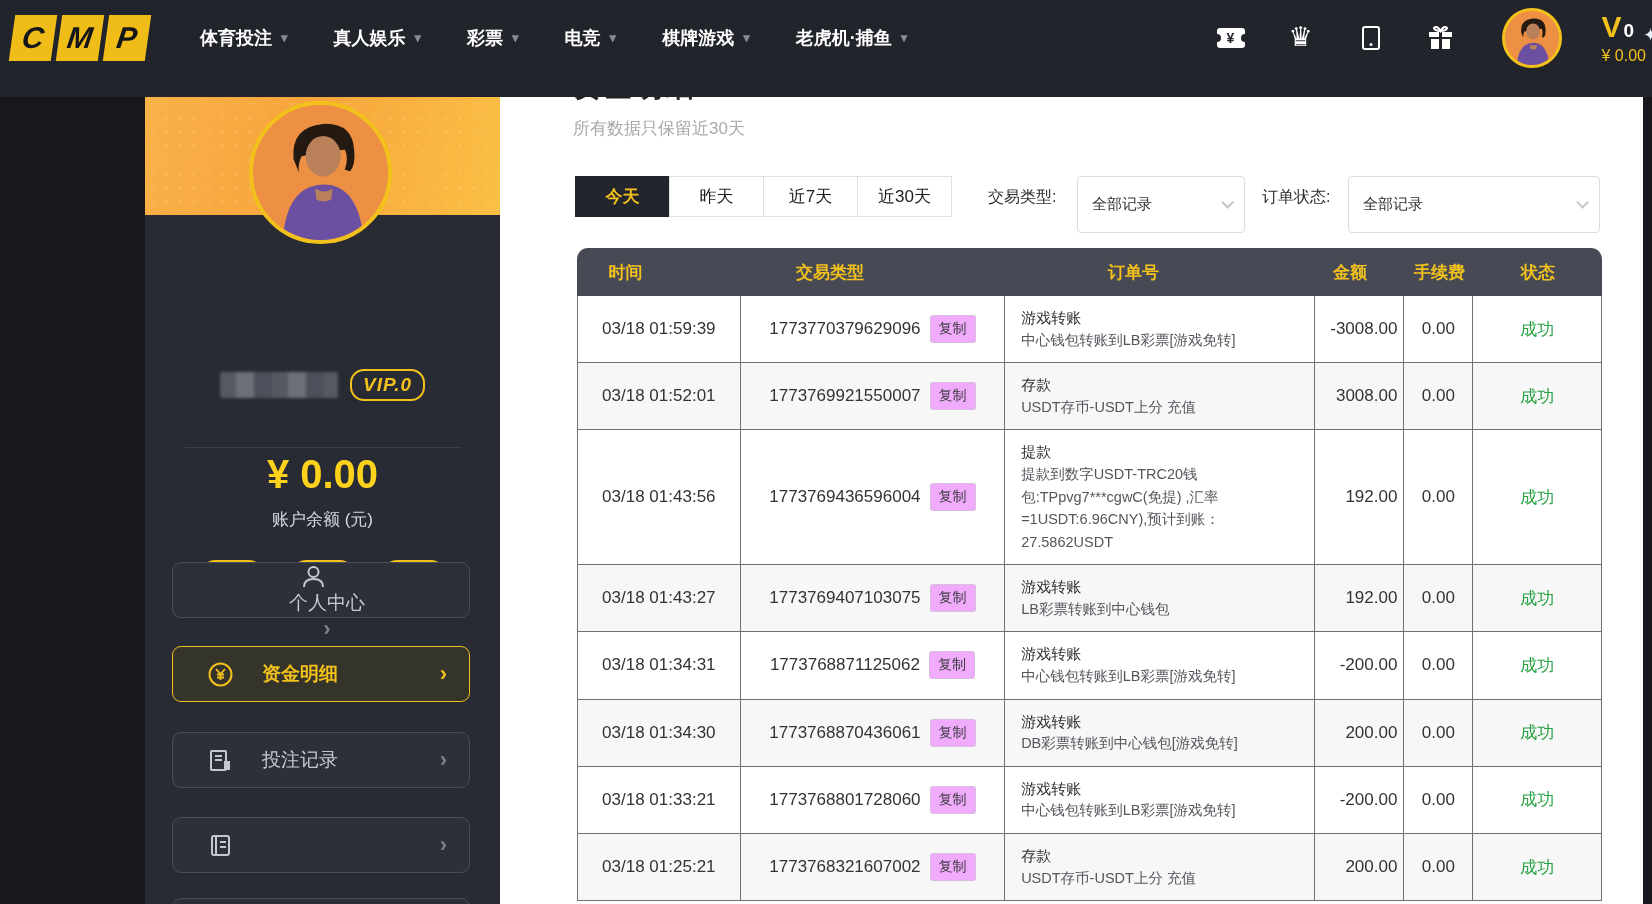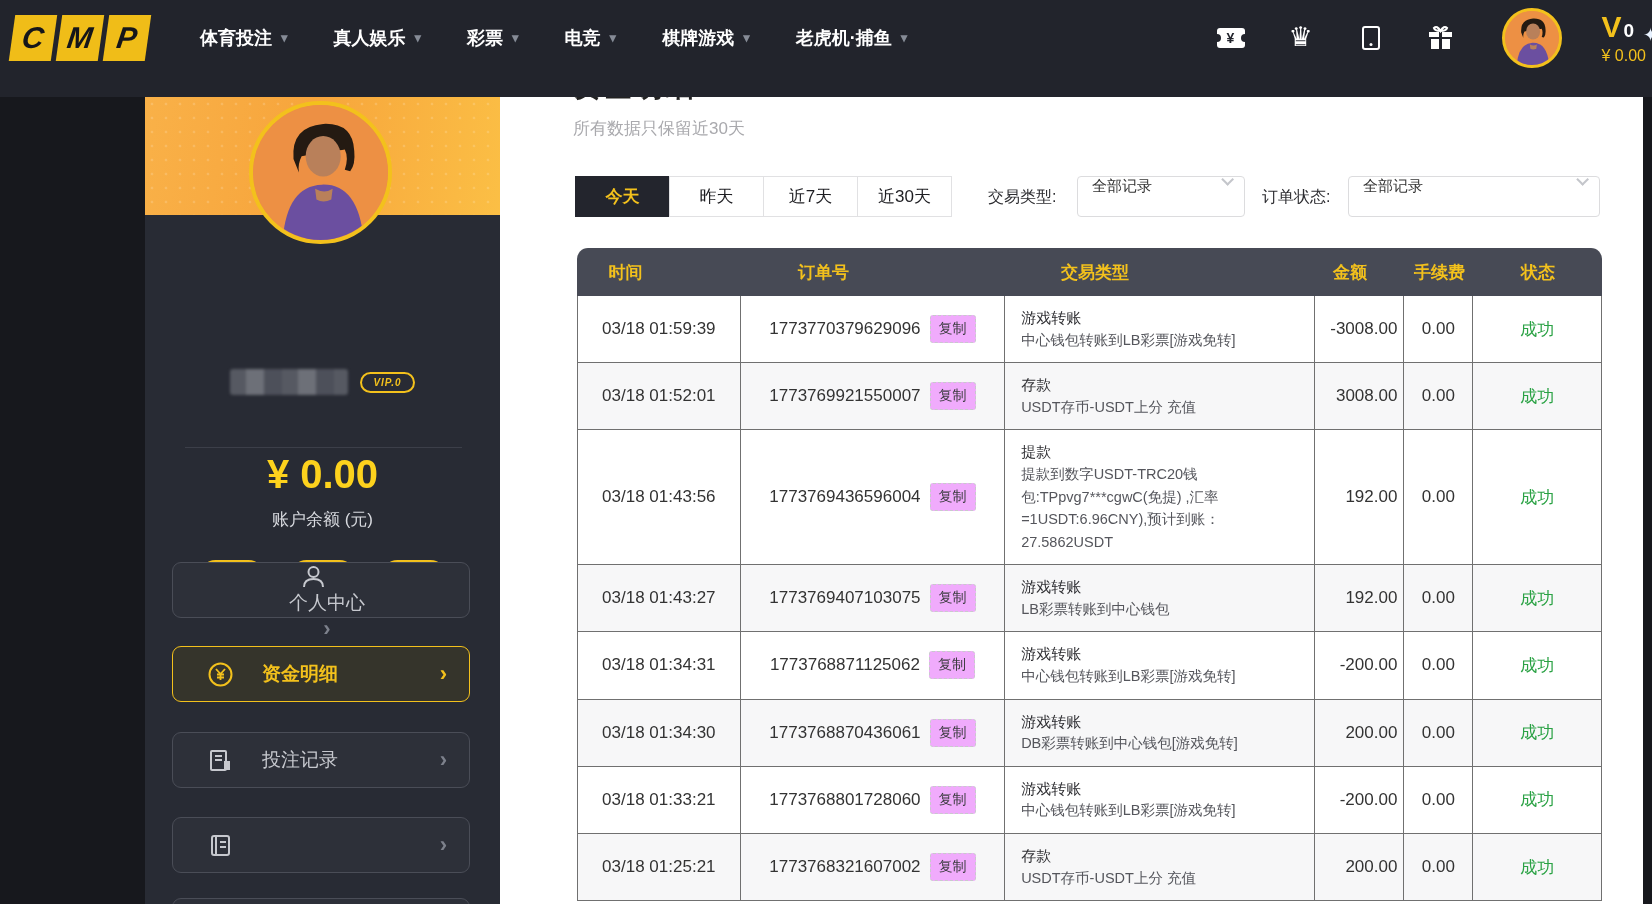--- a/index.html
+++ b/index.html
@@ -53,21 +53,21 @@
       radial-gradient(rgba(255,255,255,0.16) 1.5px, rgba(255,255,255,0) 1.6px),
       linear-gradient(100deg,#f9b148 0%,#f7a53c 45%,#fbbf45 100%);
     background-size:14px 14px, 100% 100%; }
   .sidebar .avatar { position:absolute; left:104px; top:4px; width:143px; height:143px;
     border-width:4px; }
   .id-row { position:absolute; left:0; top:272px; width:355px; display:flex;
     align-items:center; justify-content:center; gap:12px; }
   .name-blur { width:118px; height:26px; border-radius:3px; filter:blur(1.5px);
     background:repeating-linear-gradient(90deg,#565962 0 16px,#6d7078 16px 34px,#4d505a 34px 52px); }
   .vip-badge { border:2px solid #f3c11c; color:#f3c11c; border-radius:14px;
-    font-size:10px; font-weight:bold; font-style:italic; padding:3px 11px; letter-spacing:1px; }
+    font-size:19px; font-weight:bold; font-style:italic; padding:3px 11px; letter-spacing:1px; }
   .side-divider { position:absolute; left:40px; top:350px; width:277px; height:1px; background:#3c3f49; }
   .balance-amt { position:absolute; left:0; top:355px; width:355px; text-align:center;
     color:#fdd21d; font-size:40px; font-weight:bold; }
   .balance-lbl { position:absolute; left:0; top:411px; width:355px; text-align:center;
     color:#d7d9de; font-size:17px; }
   .action-row { position:absolute; left:0; top:463px; width:355px; display:flex;
     justify-content:center; gap:25px; }
   .pill-btn { width:66px; height:33px; border:none; border-radius:17px; background:#f3c11c;
     color:#1d1e24; font-size:16px; font-weight:bold; font-family:inherit; cursor:pointer; }
   .side-menu-item { position:absolute; left:27px; width:298px; height:56px;
@@ -85,22 +85,22 @@
   .main { position:absolute; left:500px; top:97px; width:1143px; height:807px; background:#ffffff; }
   .subtitle { position:absolute; left:73px; top:20px; color:#a9a9ad; font-size:17px; }
   .tabbar { position:absolute; left:75px; top:79px; display:flex; }
   .tab { width:95px; height:41px; border:1px solid #e1e1e3; margin-left:-1px; background:#fff;
     color:#1d1d21; font-size:17px; display:flex; align-items:center; justify-content:center; cursor:pointer; }
   .tab:first-child { margin-left:0; }
   .tab.active { background:#23252d; border-color:#23252d; color:#f3c11c; font-weight:bold; }
   .filter-label { position:absolute; top:79px; height:41px; line-height:41px;
     color:#2c2c30; font-size:16px; }
   .fl-1 { left:488px; } .fl-2 { left:762px; }
-  .select { position:absolute; top:79px; height:41px; border:1px solid #dcdcde; border-radius:4px;
-    background:#fff; display:flex; align-items:flex-start; padding:0 14px; color:#333;
+  .select { position:absolute; top:79px; height:57px; border:1px solid #dcdcde; border-radius:4px;
+    background:#fff; display:flex; align-items:center; padding:0 14px; color:#333;
     font-size:15px; cursor:pointer; }
   .sel-1 { left:577px; width:168px; } .sel-2 { left:848px; width:252px; }
   .select .sel-caret { margin-left:auto; width:9px; height:9px; border-right:2px solid #c4c6cb;
     border-bottom:2px solid #c4c6cb; transform:rotate(45deg) translateY(-3px); }
 
   
   .table { position:absolute; left:77px; top:151px; width:1025px; }
   .thead { display:flex; height:48px; background:#474a55; border-radius:11px 11px 0 0;
     align-items:center; color:#f3c11c; font-size:17px; font-weight:bold; }
   .th { text-align:center; position:relative; }
@@ -290,22 +290,22 @@
     </div>
     <div class="filter-label fl-2">订单状态:</div>
     <div class="select sel-2">
       <span>全部记录</span>
       <span class="sel-caret"></span>
     </div>
 
     <div class="table">
       <div class="thead">
         <div class="th c-time">时间</div>
+        <div class="th c-type">交易类型</div>
         <div class="th c-order">订单号</div>
-        <div class="th c-type">交易类型</div>
         <div class="th c-amount">金额</div>
         <div class="th c-fee">手续费</div>
         <div class="th c-status">状态</div>
       </div>
       <div class="tbody">
   <div class="tr">
     <div class="td c-time">03/18 01:59:39</div>
     <div class="td c-order">
       <span class="order-num">1773770379629096</span>
       <button class="copy">复制</button>

